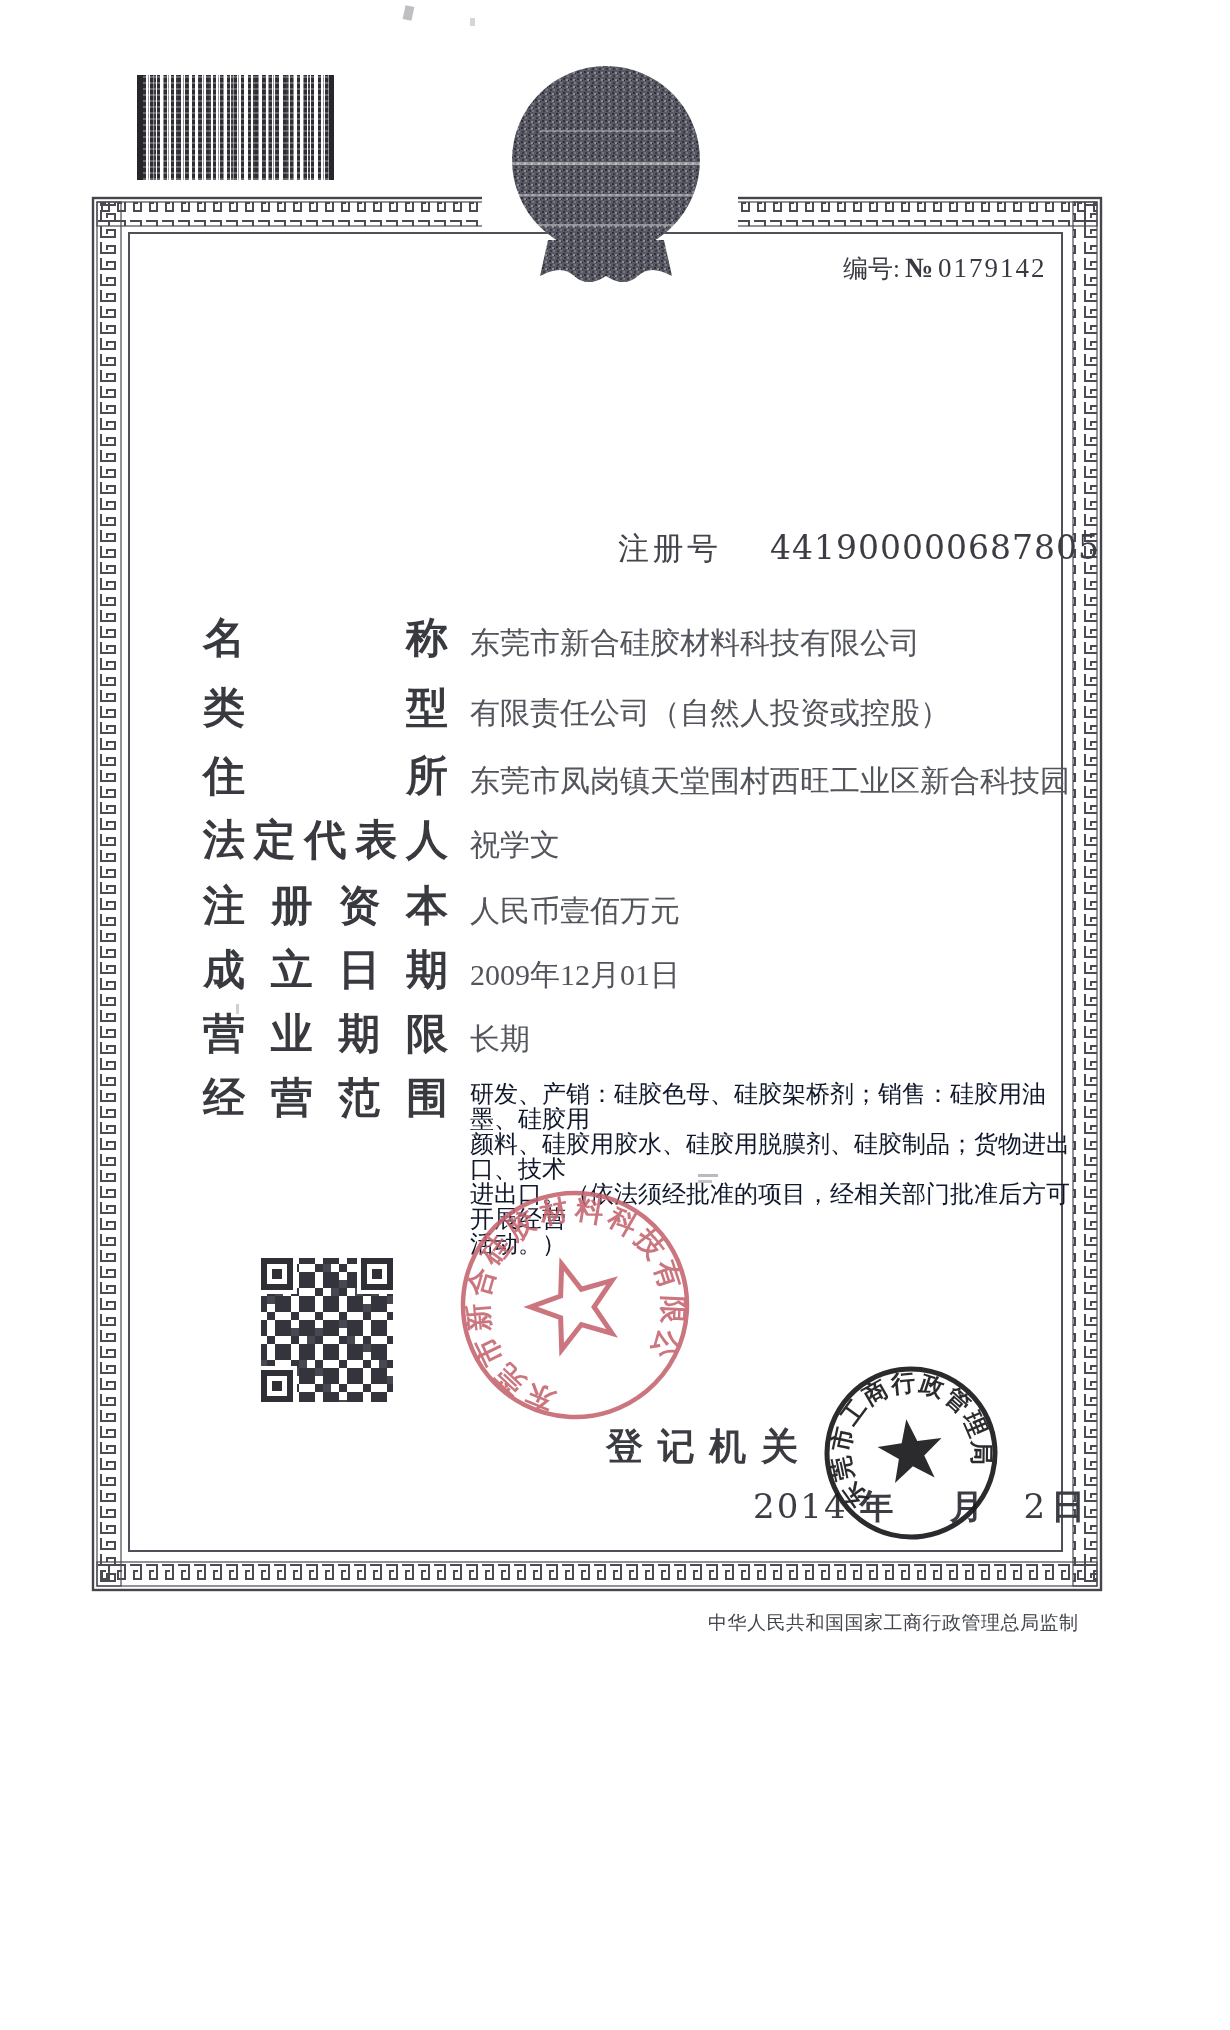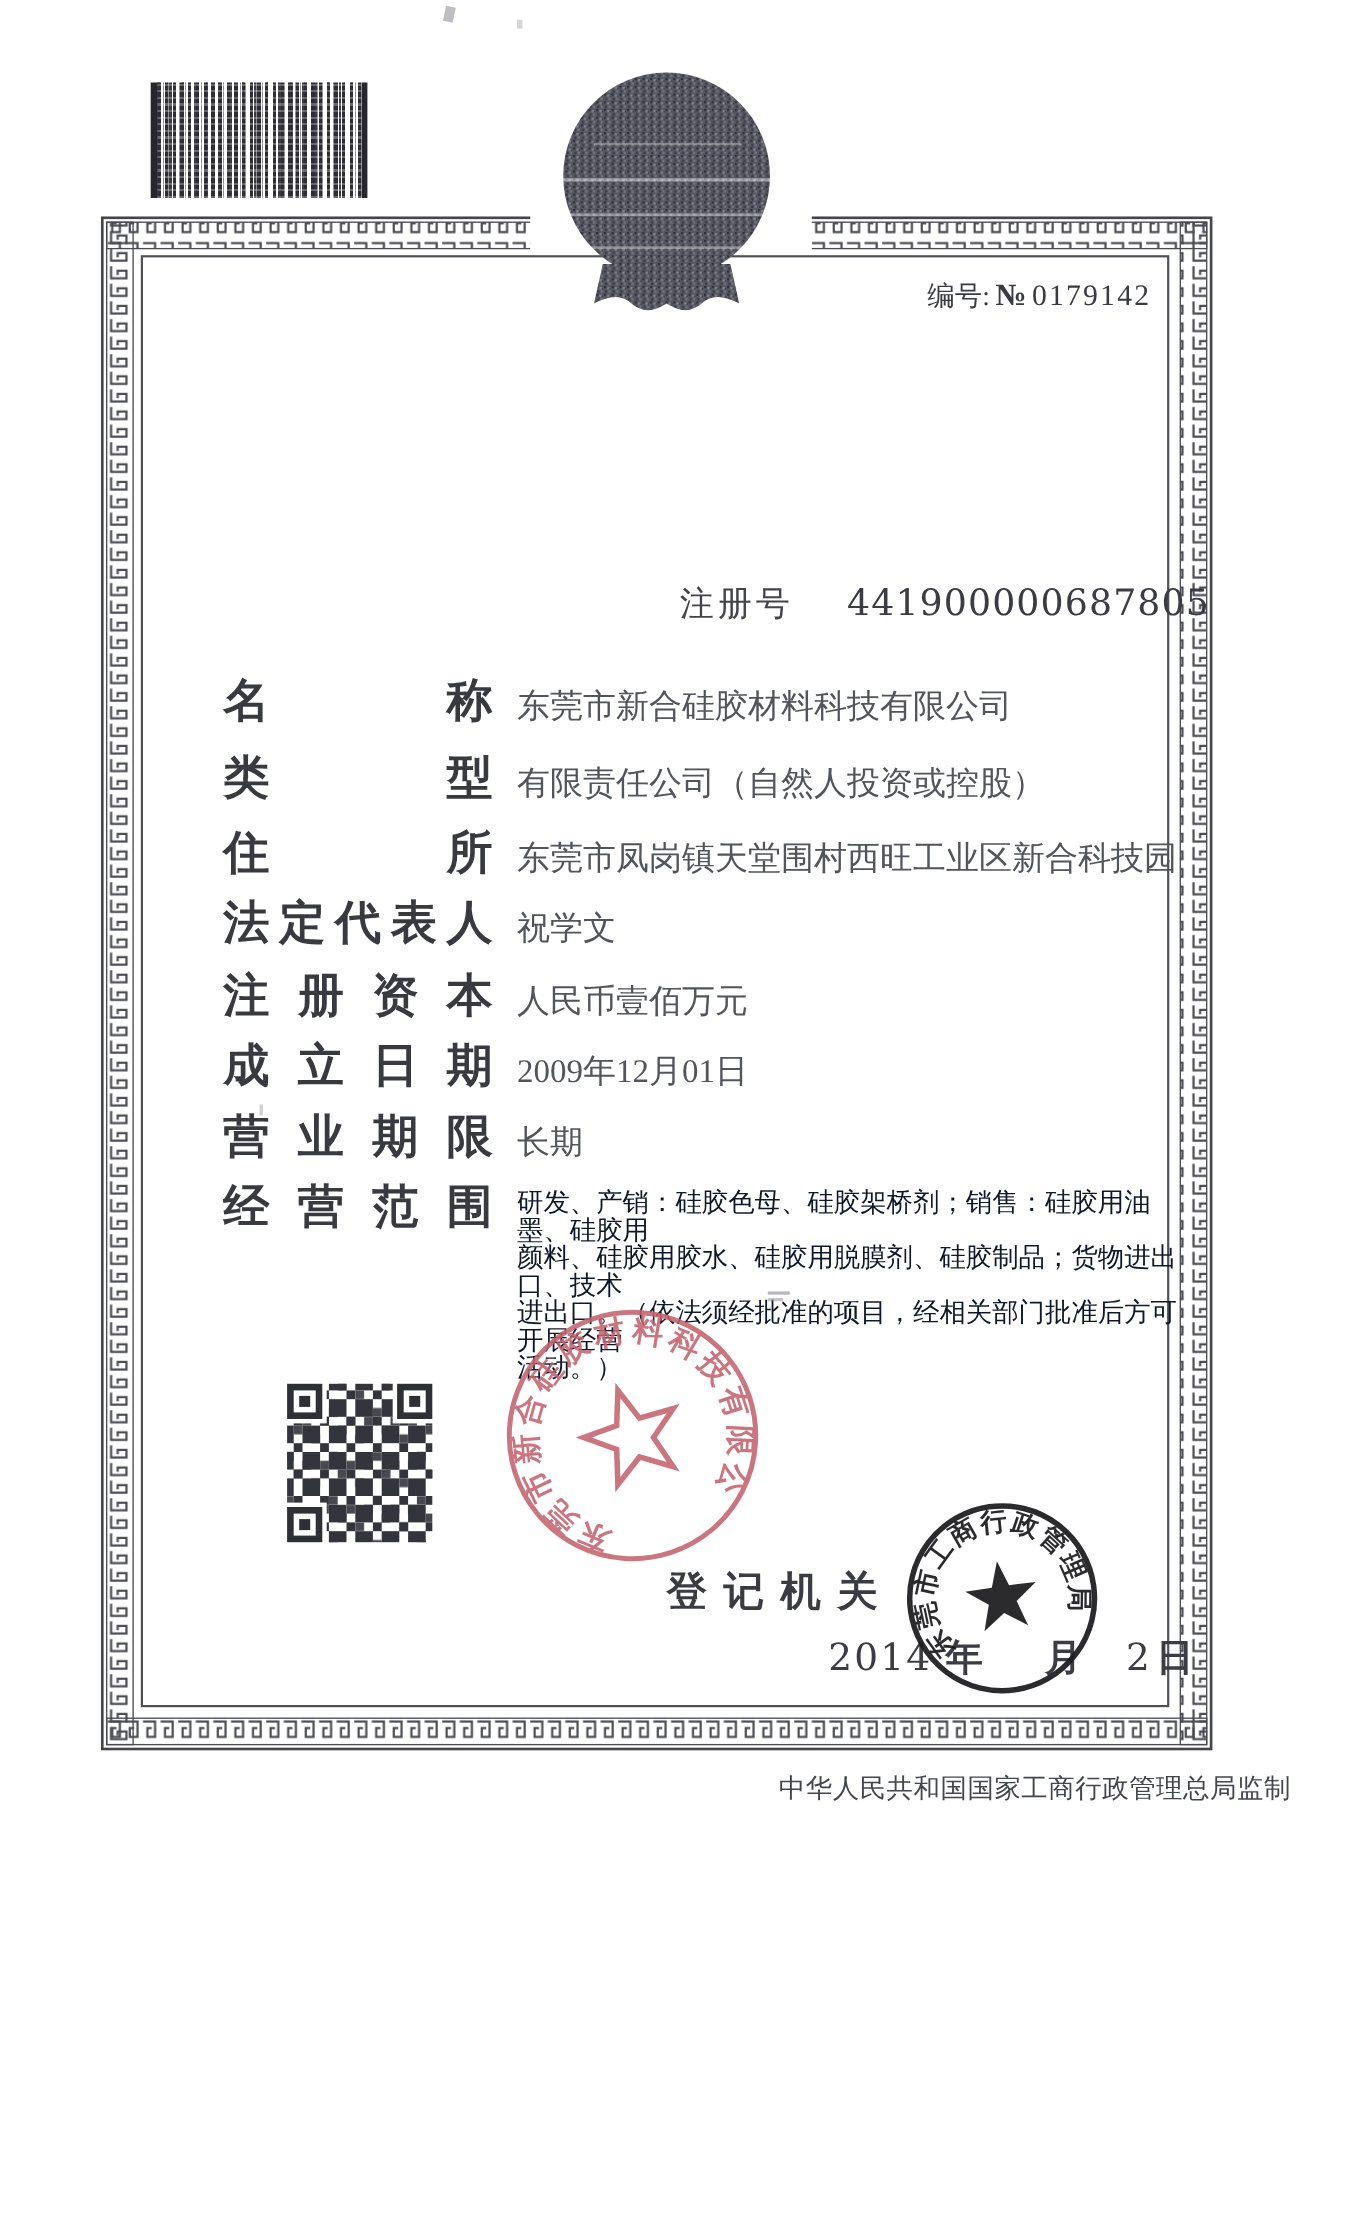--- a/index.html
+++ b/index.html
@@ -53,21 +53,21 @@
   .dateline{position:absolute;left:753px;top:1484px;display:flex;align-items:baseline;
     font-size:34px;color:#3c3d44;}
   .dateline .y{font-family:"DejaVu Serif",serif;letter-spacing:2px;}
   .dateline .u1{margin-left:12px;font-weight:700;}
   .dateline .u2{margin-left:56px;font-weight:700;}
   .dateline .d{margin-left:40px;font-family:"DejaVu Serif",serif;}
   .dateline .u3{margin-left:6px;font-weight:700;}
   
   .footer-left{position:absolute;left:103px;top:1612px;font-size:21px;color:#4a4c55;letter-spacing:.5px;}
   .footer-left .url{font-family:"Liberation Mono","DejaVu Sans Mono",monospace;font-size:19px;}
-  .footer-right{position:absolute;left:708px;top:1610px;font-size:24px;color:#44464e;letter-spacing:.5px;}
+  .footer-right{position:absolute;left:708px;top:1610px;font-size:19px;color:#44464e;letter-spacing:.5px;}
   
   .smudge{position:absolute;background:#8a8a92;opacity:.55;}
   .sm1{left:404px;top:6px;width:9px;height:14px;transform:rotate(12deg);}
   .sm2{left:470px;top:18px;width:5px;height:8px;opacity:.35;}
   .sm3{left:698px;top:1174px;width:20px;height:3px;opacity:.6;}
   .sm4{left:698px;top:1180px;width:14px;height:3px;opacity:.5;}
   .sm5{left:236px;top:1004px;width:3px;height:10px;opacity:.4;}
 </style>
 </head>
 <body>

